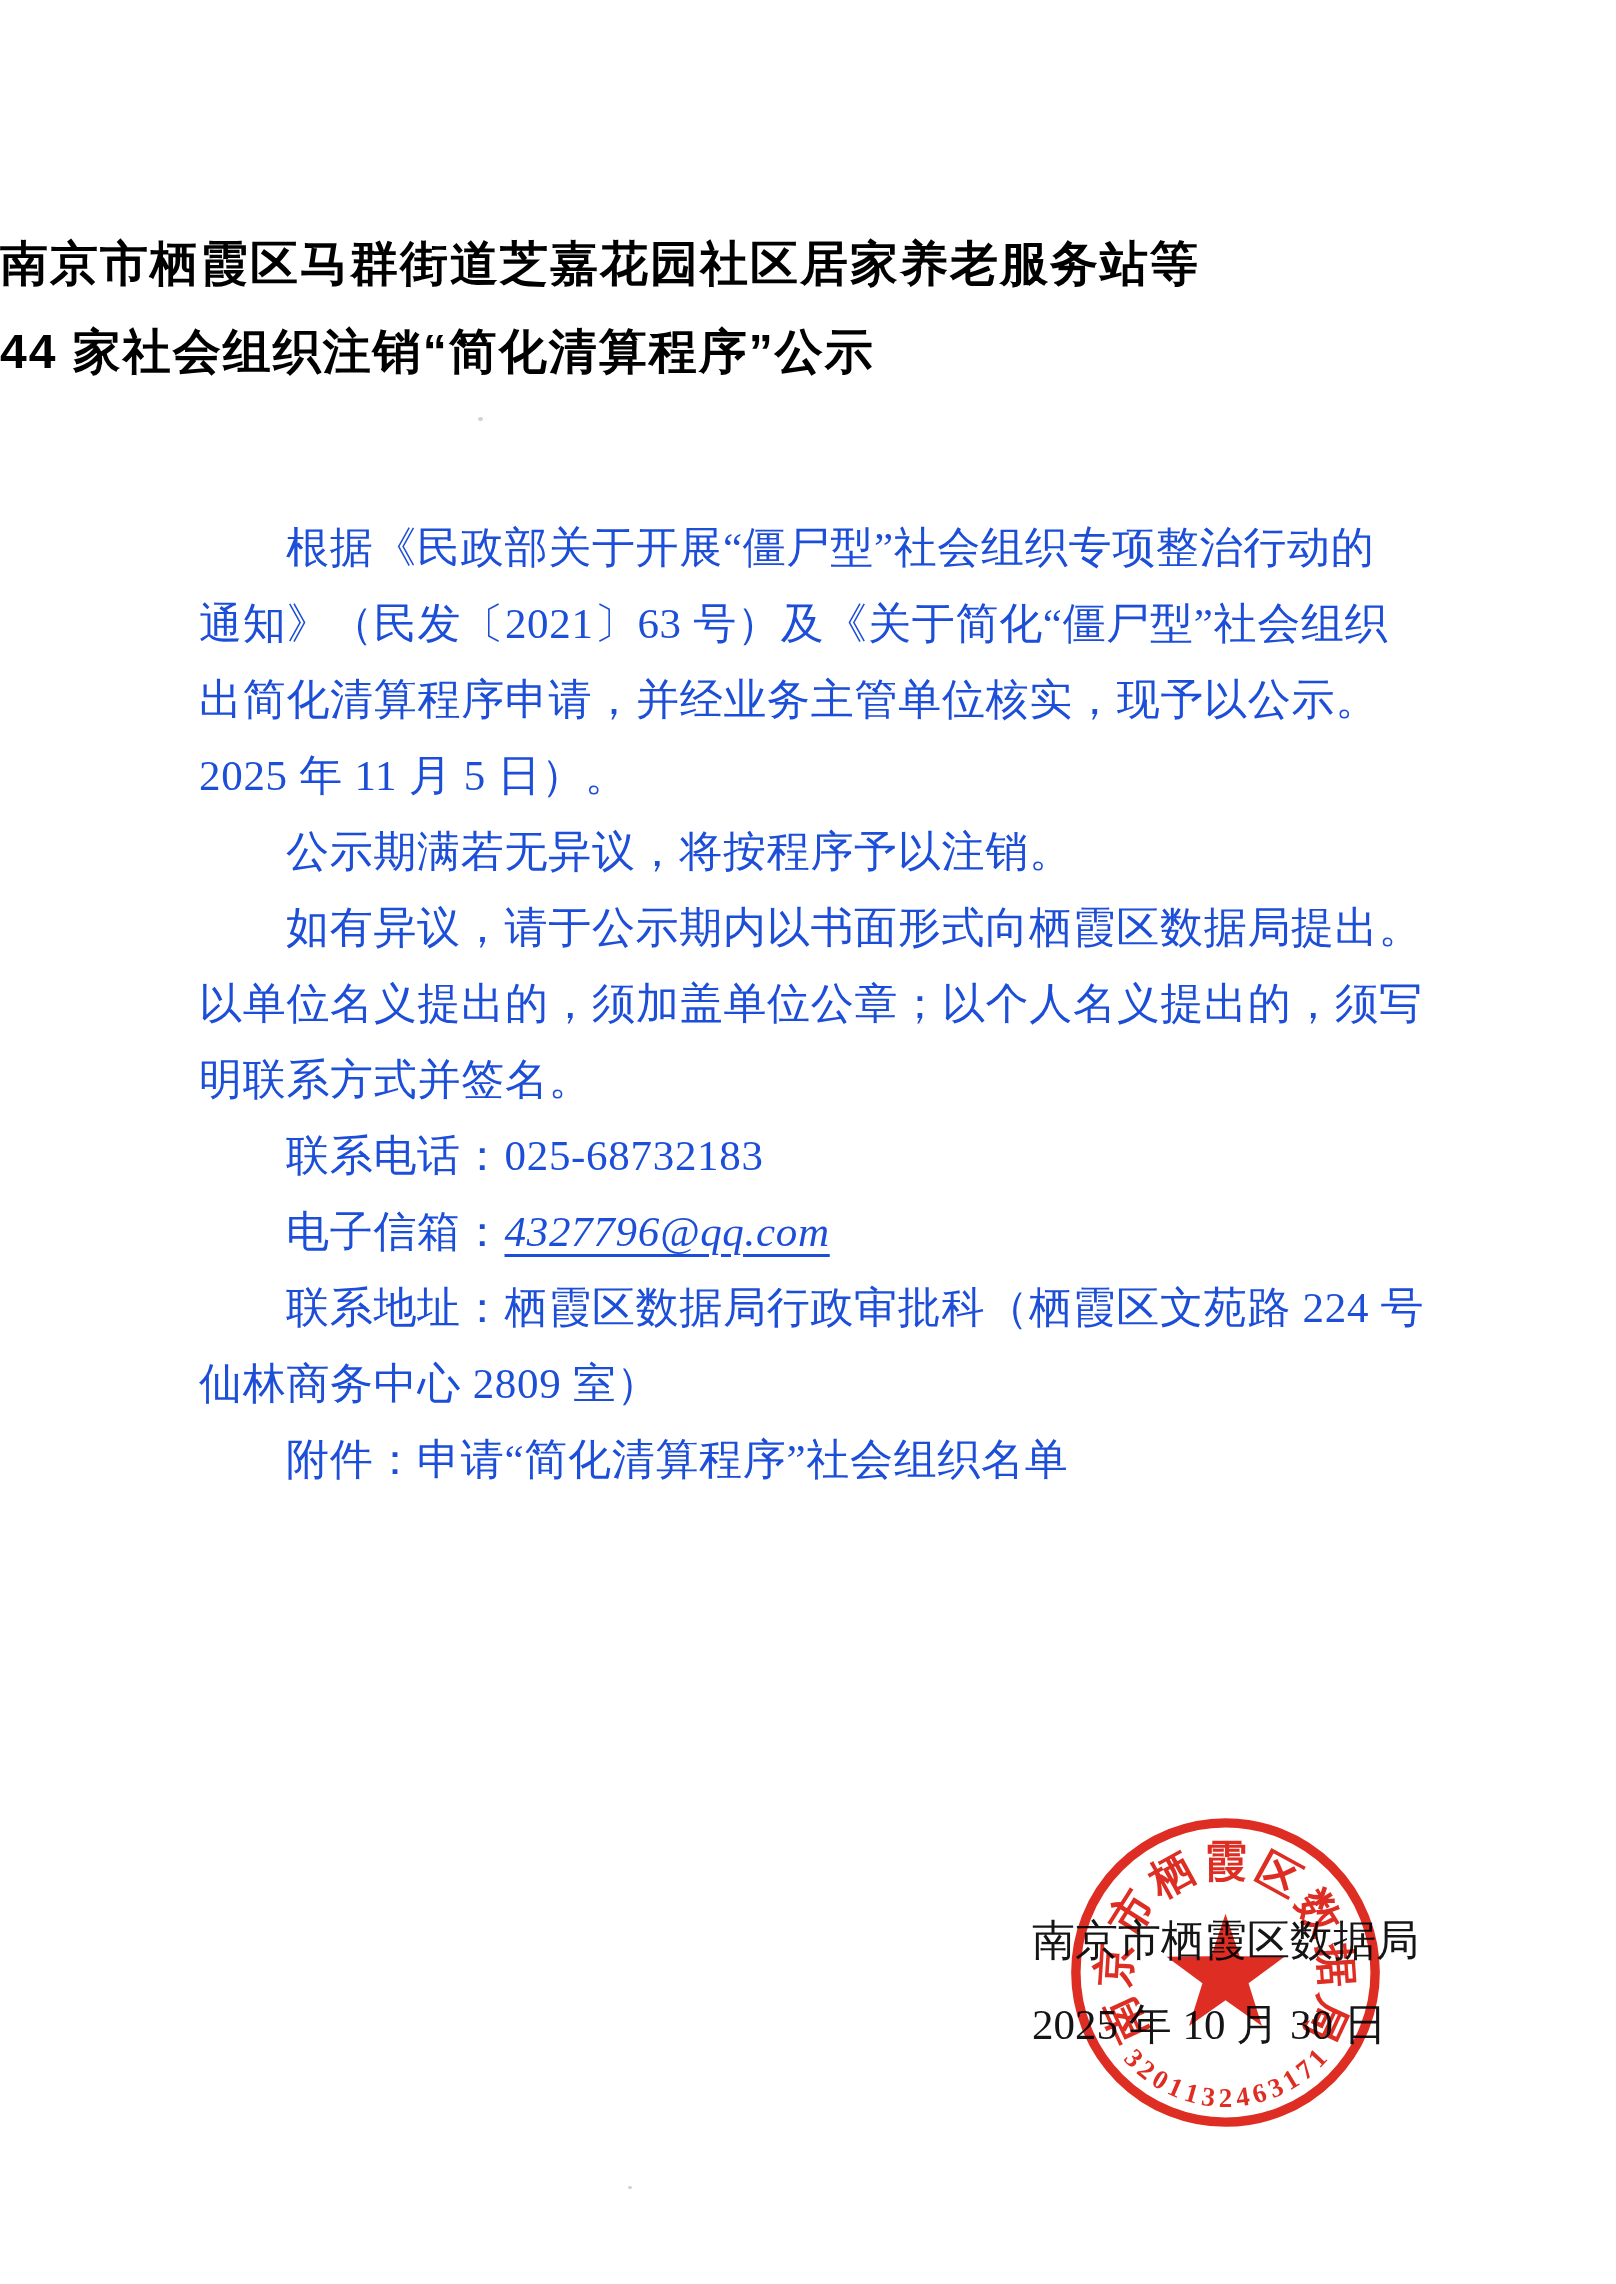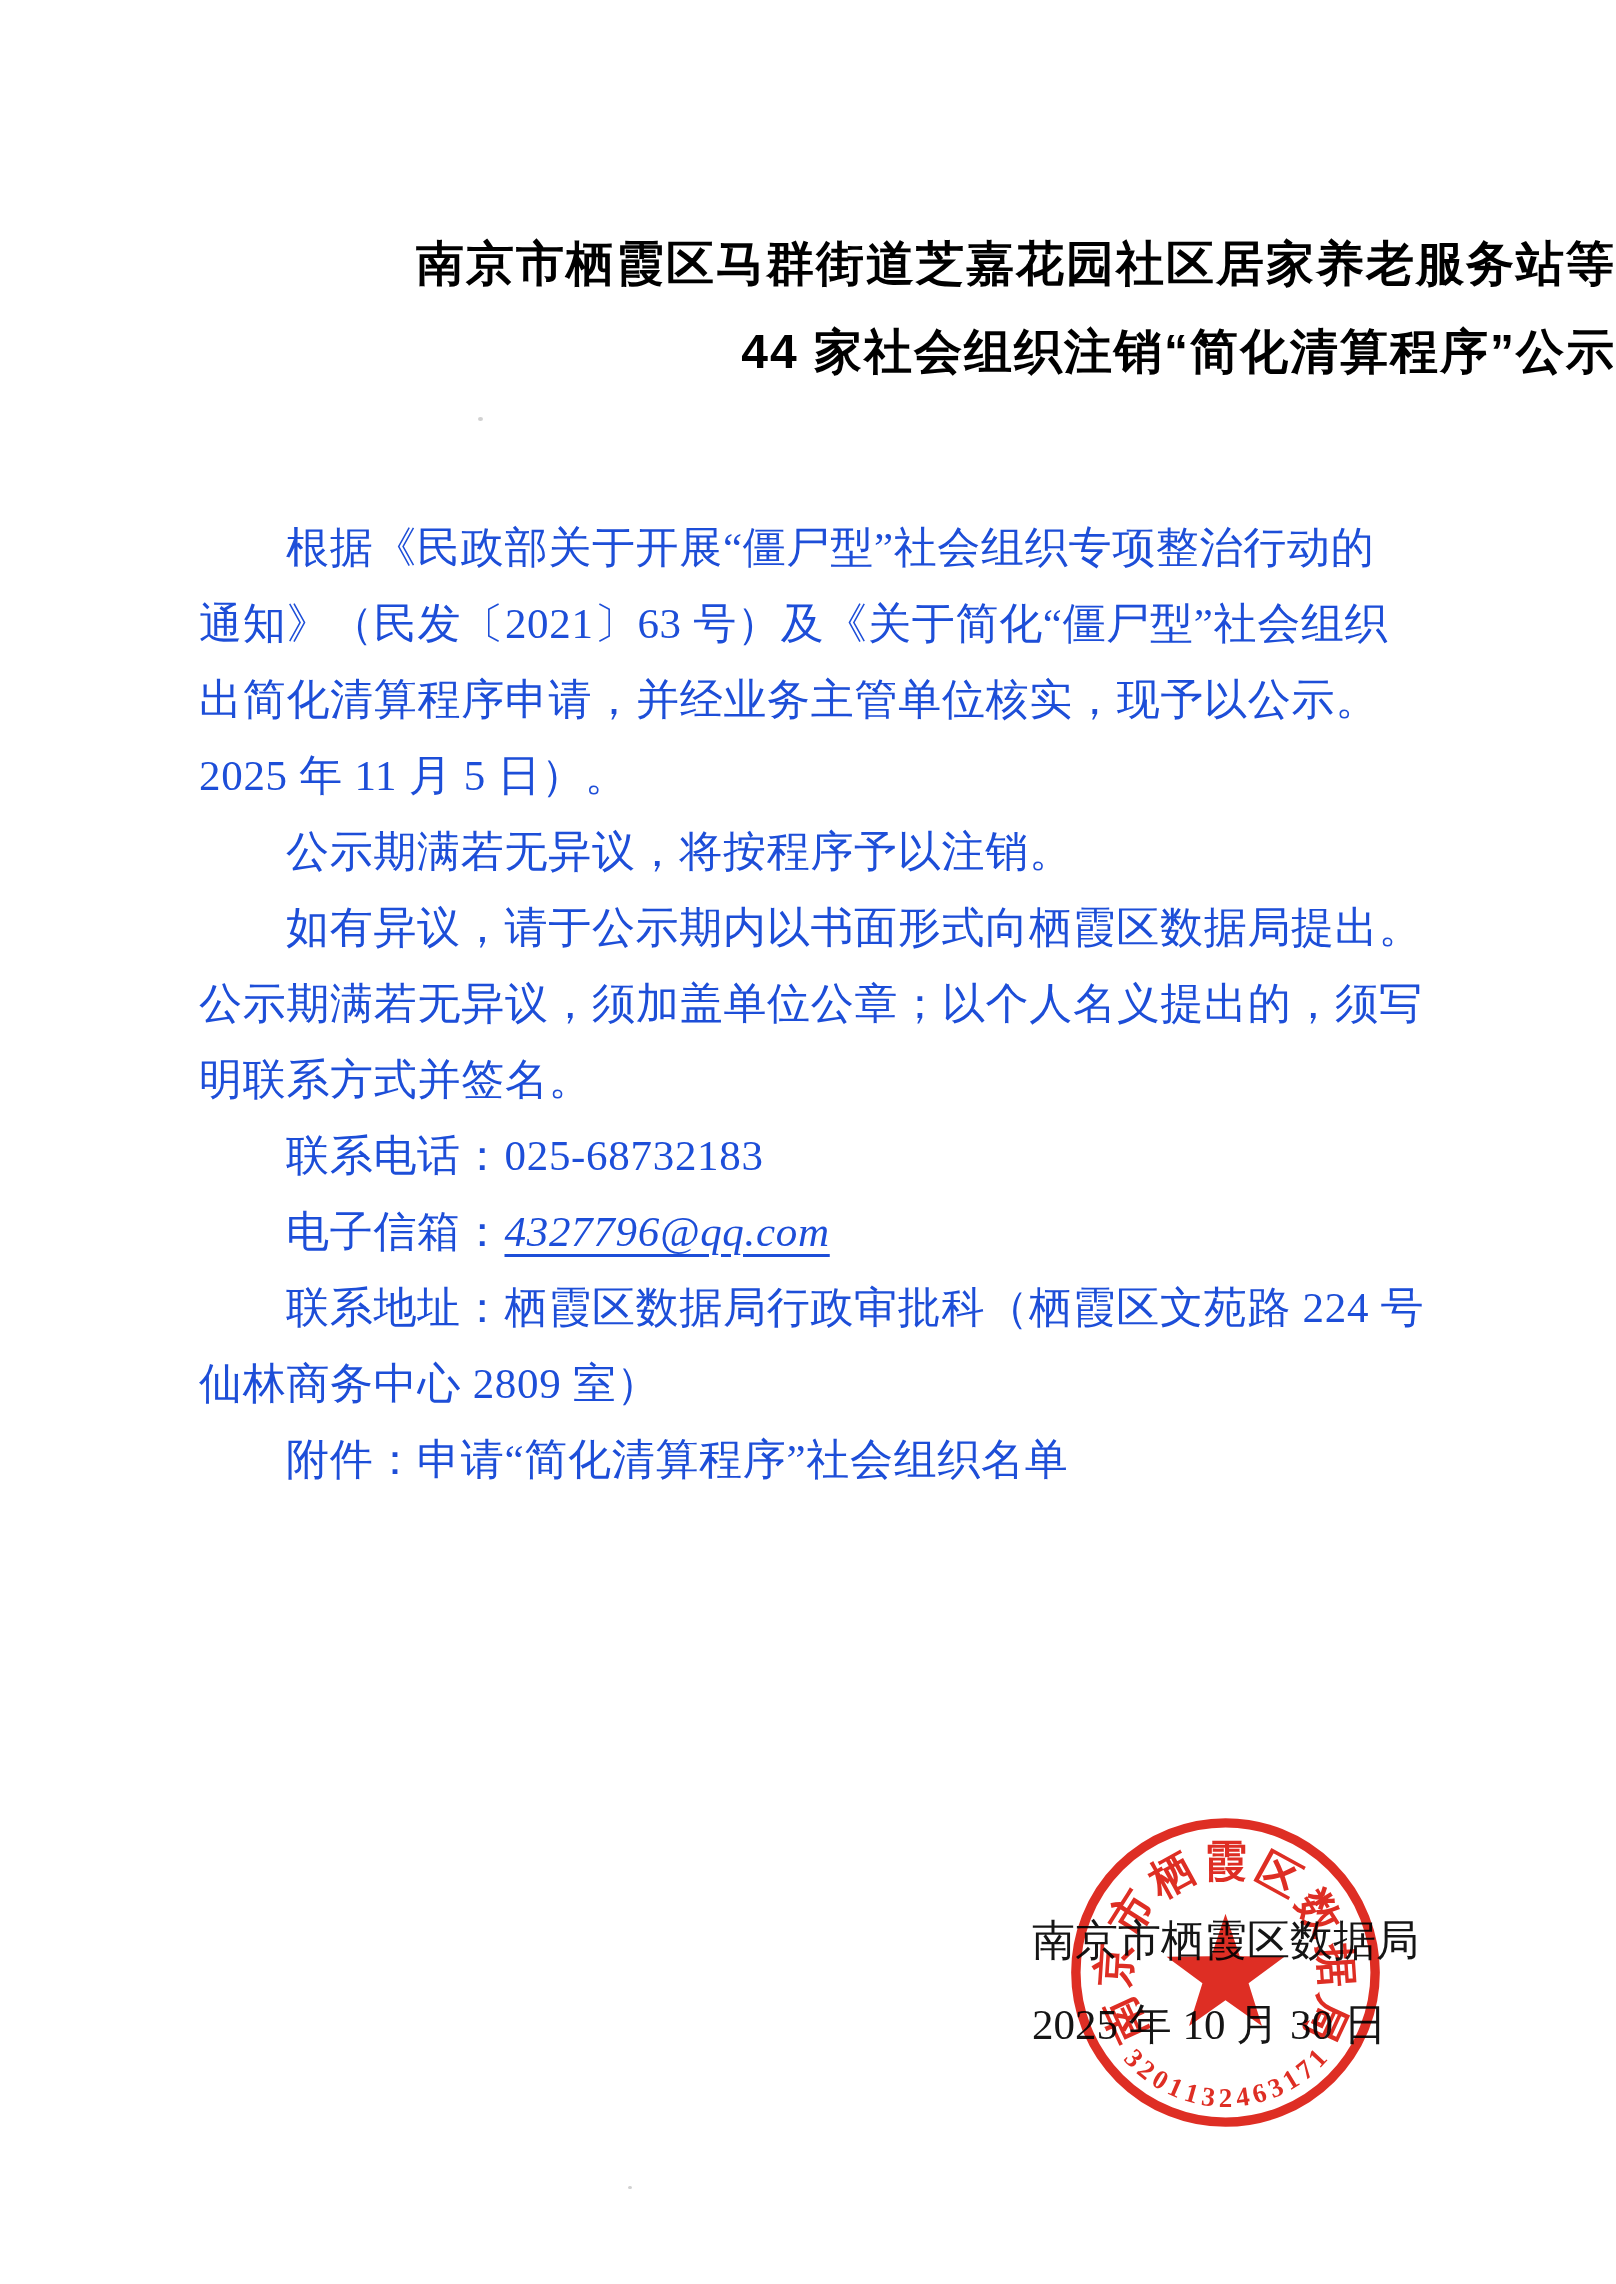--- a/index.html
+++ b/index.html
@@ -8,21 +8,21 @@
     width:1616px; height:2284px;
     margin:0 auto;
     background:#ffffff;
     overflow:hidden;
     font-family:"Liberation Serif", serif;
     color:#111;
   }
   
   .title {
     position:absolute; left:0; top:220px; width:100%;
-    text-align:right;
+    text-align:left;
     font-family:"Liberation Sans", sans-serif;
     font-weight:bold; color:#000;
   }
   .title .tline {
     font-size:48px; line-height:88px; letter-spacing:2px;
     white-space:nowrap;
   }
   
   .bodytext {
     position:absolute; left:199px; top:510px; width:1223px;
@@ -69,21 +69,21 @@
     <div class="tline">44 家社会组织注销“简化清算程序”公示</div>
   </div>
 
   <div class="bodytext">
     <div class="ln ind">根据《民政部关于开展“僵尸型”社会组织专项整治行动的</div>
     <div class="ln">通知》（民发〔2021〕63 号）及《关于简化“僵尸型”社会组织</div>
     <div class="ln">出简化清算程序申请，并经业务主管单位核实，现予以公示。</div>
     <div class="ln">2025 年 11 月 5 日）。</div>
     <div class="ln ind">公示期满若无异议，将按程序予以注销。</div>
     <div class="ln ind">如有异议，请于公示期内以书面形式向栖霞区数据局提出。</div>
-    <div class="ln">公示期满若无异议，须加盖单位公章；以个人名义提出的，须写</div>
+    <div class="ln">以单位名义提出的，须加盖单位公章；以个人名义提出的，须写</div>
     <div class="ln">明联系方式并签名。</div>
     <div class="ln ind">联系电话：025-68732183</div>
     <div class="ln ind">
       <span>电子信箱：</span><span class="email-underline">4327796@qq.com</span>
     </div>
     <div class="ln ind">联系地址：栖霞区数据局行政审批科（栖霞区文苑路 224 号</div>
     <div class="ln">仙林商务中心 2809 室）</div>
     <div class="ln ind">附件：申请“简化清算程序”社会组织名单</div>
   </div>
 

